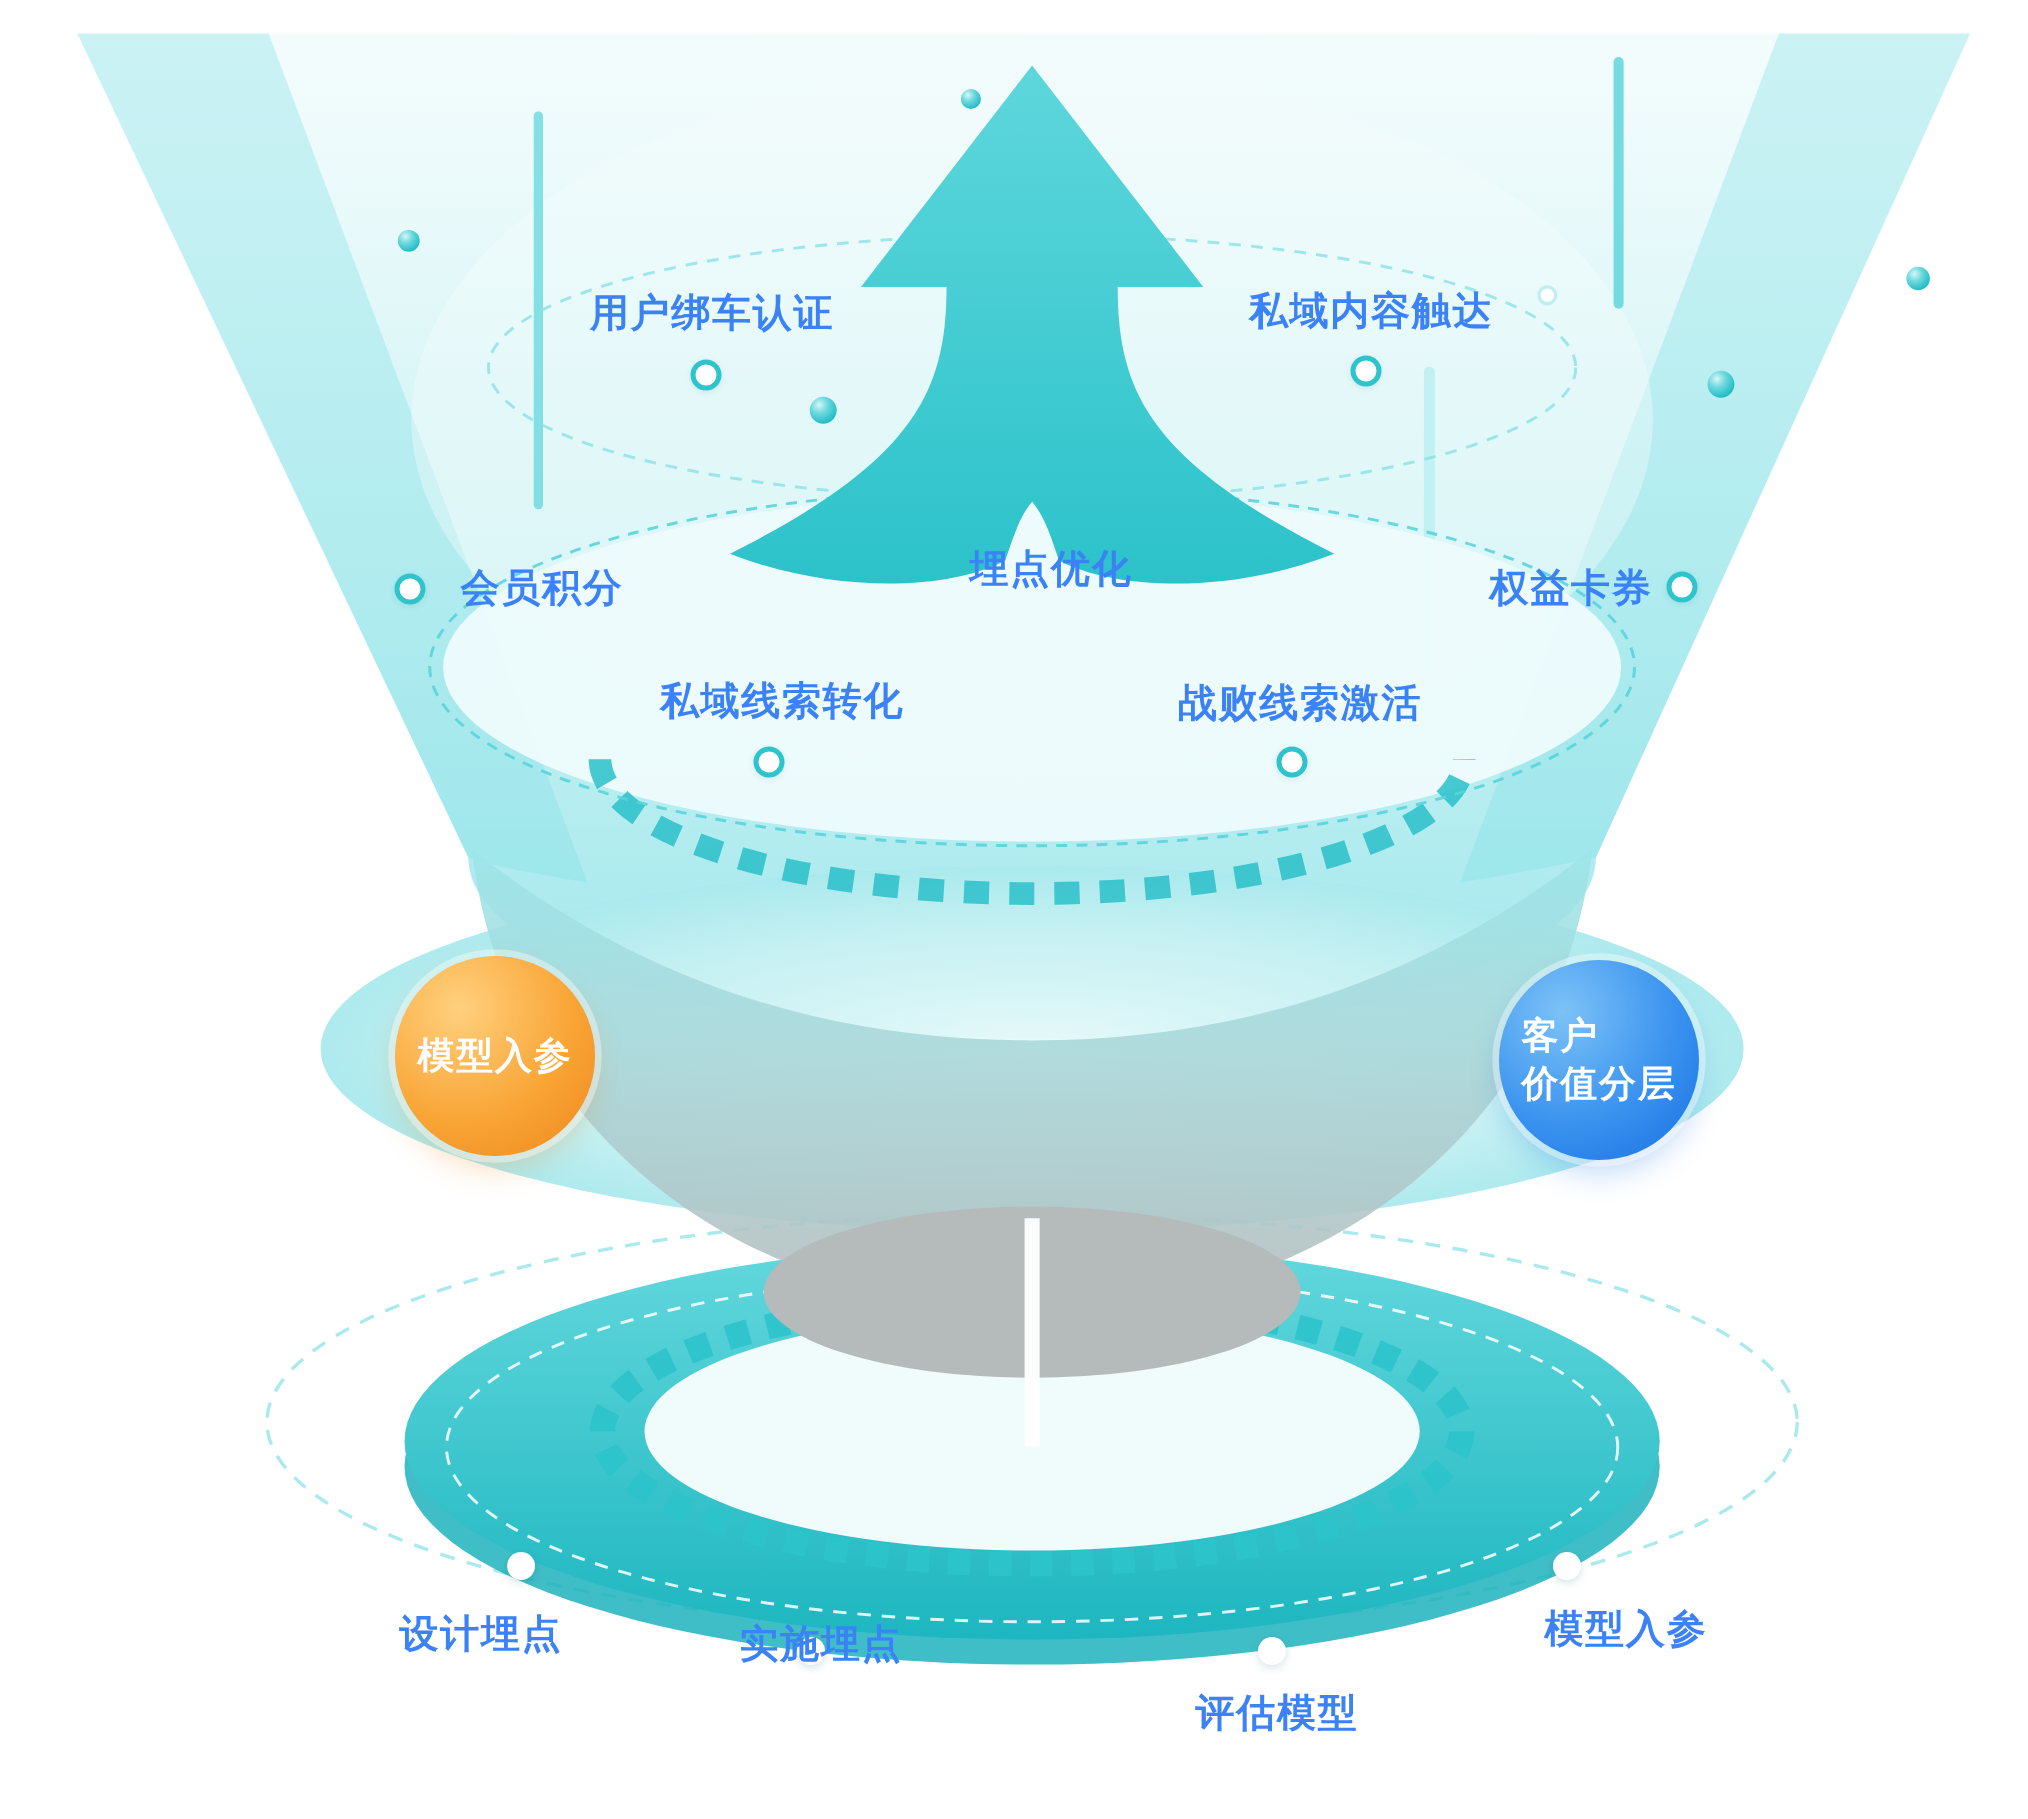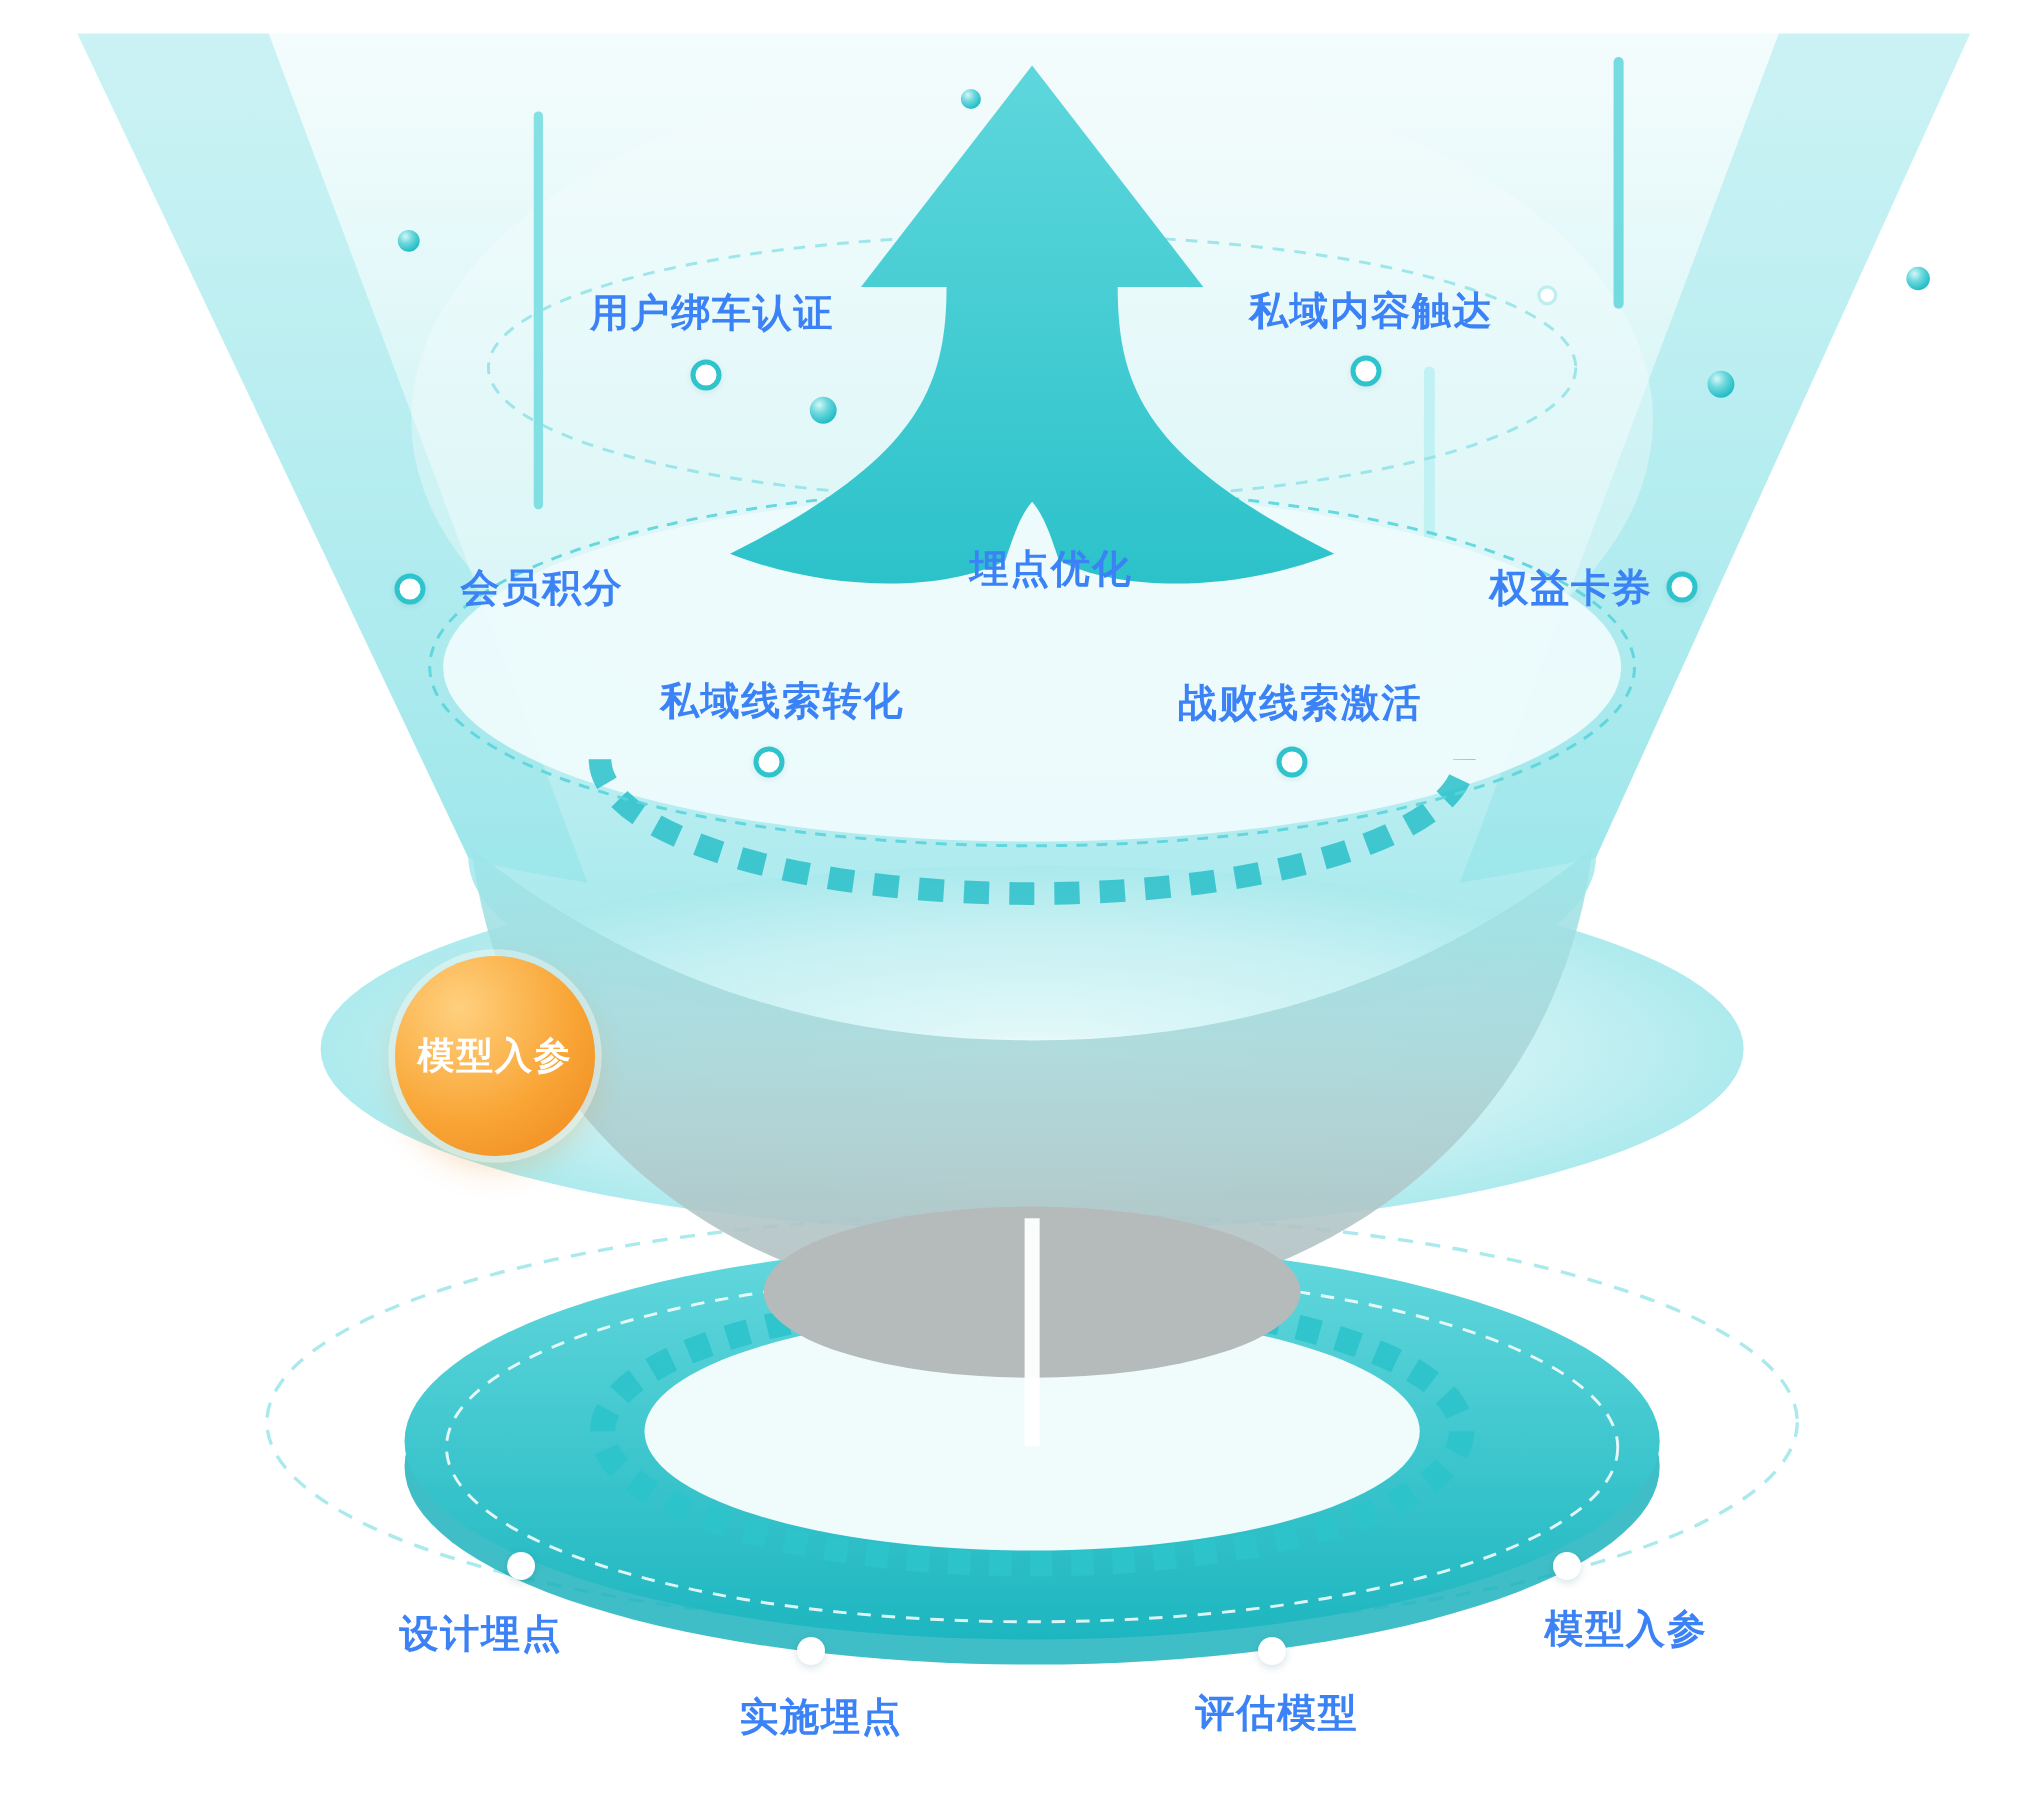--- a/index.html
+++ b/index.html
@@ -138,20 +138,22 @@
   <div class="label" style="left:712px;top:313px">用户绑车认证</div>
   <div class="label" style="left:1371px;top:311px">私域内容触达</div>
 
   <div class="label" style="left:542px;top:588px">会员积分</div>
   <div class="label" style="left:1051px;top:569px">埋点优化</div>
   <div class="label" style="left:1571px;top:588px">权益卡券</div>
   <div class="label" style="left:782px;top:701px">私域线索转化</div>
   <div class="label" style="left:1300px;top:703px">战败线索激活</div>
 
   <div class="label" style="left:481px;top:1634px">设计埋点</div>
-  <div class="label" style="left:821px;top:1717px">实施埋点</div>
+  <div class="label" style="left:821px;top:1644px">实施埋点</div>
   <div class="label" style="left:1277px;top:1713px">评估模型</div>
   <div class="label" style="left:1626px;top:1629px">模型入参</div>
 
   <div class="node orange" style="left:495px;top:1056px">模型入参</div>
+  <div class="node blue" style="left:1599px;top:1060px">客户
+价值分层</div>
 
 </div>
 
 
 </body></html>

